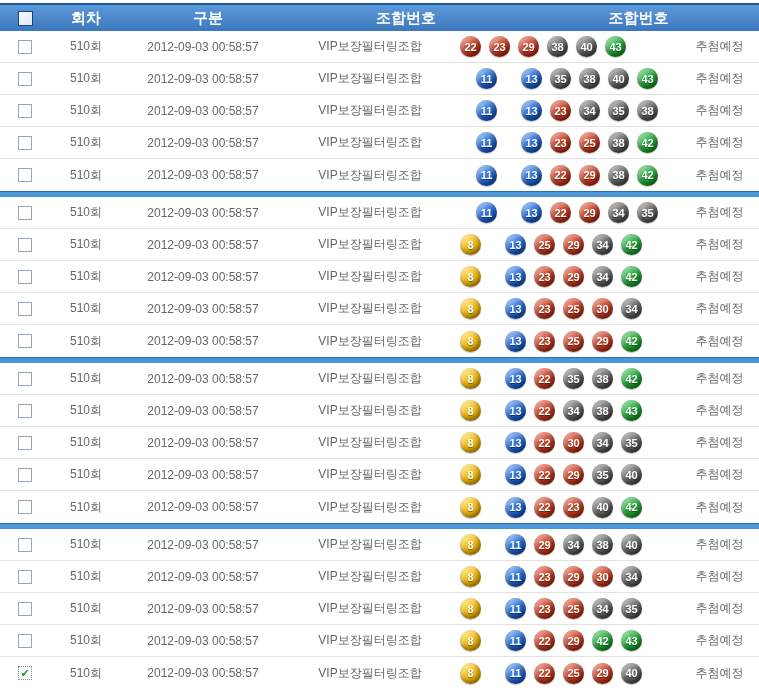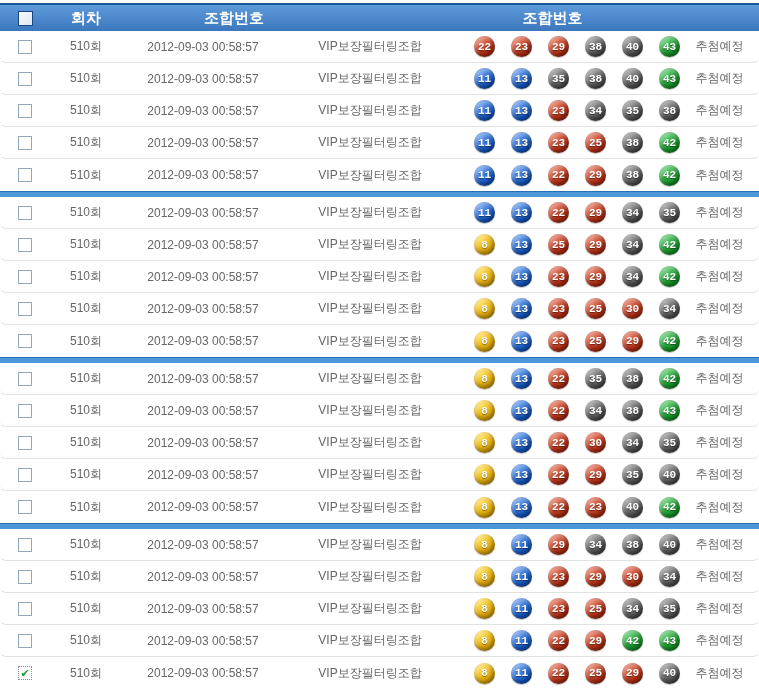--- a/index.html
+++ b/index.html
@@ -28,21 +28,21 @@
   .col-cat   { width: 172px; flex: 0 0 172px; }
   .col-balls { width: 224px; flex: 0 0 224px; }
   .col-rank  { flex: 1 1 auto; }
 
   
   .row {
     display: flex; align-items: center;
     height: 32px;
     border-bottom: 1px solid #e2e2e2;
     background: #fff;
-    color: #666; font-size: 12px; border-radius: 6px;
+    color: #666; font-size: 12px;
   }
   .row .cell { text-align: center; }
   .row.last { border-bottom: none; }
 
   
   .group-divider {
     height: 6px;
     border-top: 1px solid #2a6fb2;
     background: #4c97d8;
   }
@@ -64,47 +64,48 @@
     cursor: pointer;
   }
   .row-checkbox.checked {
     border: 1px dotted #8a8a8a;
     color: #1f9a30;
     font-weight: bold;
   }
 
   
   .ball-group {
-    display: flex; align-items: center; justify-content: flex-end;
-    padding-left: 4px; gap: 16px; font-family: Liberation Mono, monospace;
+    display: flex; align-items: center; justify-content: flex-start;
+    padding-left: 4px; gap: 8px;
   }
   .ball {
     width: 21px; height: 21px;
     border-radius: 50%;
     display: inline-flex; align-items: center; justify-content: center;
     color: #fff; font-size: 11px; font-weight: bold;
     text-shadow: 0 1px 1px rgba(0,0,0,.45);
     box-shadow: inset -2px -3px 4px rgba(0,0,0,.35), inset 2px 3px 4px rgba(255,255,255,.45), 0 1px 1px rgba(0,0,0,.25);
   }
   .ball-yellow { background: radial-gradient(circle at 35% 28%, #ffd94d, #e6ac00 60%, #b77f00); }
-  .ball-blue   { background: radial-gradient(circle at 35% 28%, #5b95ea, #155bc9 60%, #0a3c90); }
+  .ball-blue   { background: radial-gradient(circle at 35% 28%, #5b95ea, #155bc9 60%, #0a3c90); margin-left: 16px; }
   .ball-red    { background: radial-gradient(circle at 35% 28%, #e06a4f, #b92f14 60%, #801c06); }
   .ball-gray   { background: radial-gradient(circle at 35% 28%, #8f8f8f, #555555 60%, #2e2e2e); }
   .ball-green  { background: radial-gradient(circle at 35% 28%, #4fc463, #169a29 60%, #0a6a17); }
 </style>
 </head>
 <body>
 
 <div class="table-wrap">
 
   <div class="thead">
     <div class="cell col-check">
       <span class="hdr-checkbox"></span>
     </div>
     <div class="cell col-round">회차</div>
+    <div class="cell col-cat">구분</div>
     <div class="cell col-balls" style="text-align:center;">조합번호</div>
     <div class="cell col-rank">조합번호</div>
   </div>
 
   <div id="tbody">
   <div class="row">
     <div class="cell col-check">
       <span class="row-checkbox"></span>
     </div>
     <div class="cell col-round">510회</div>

